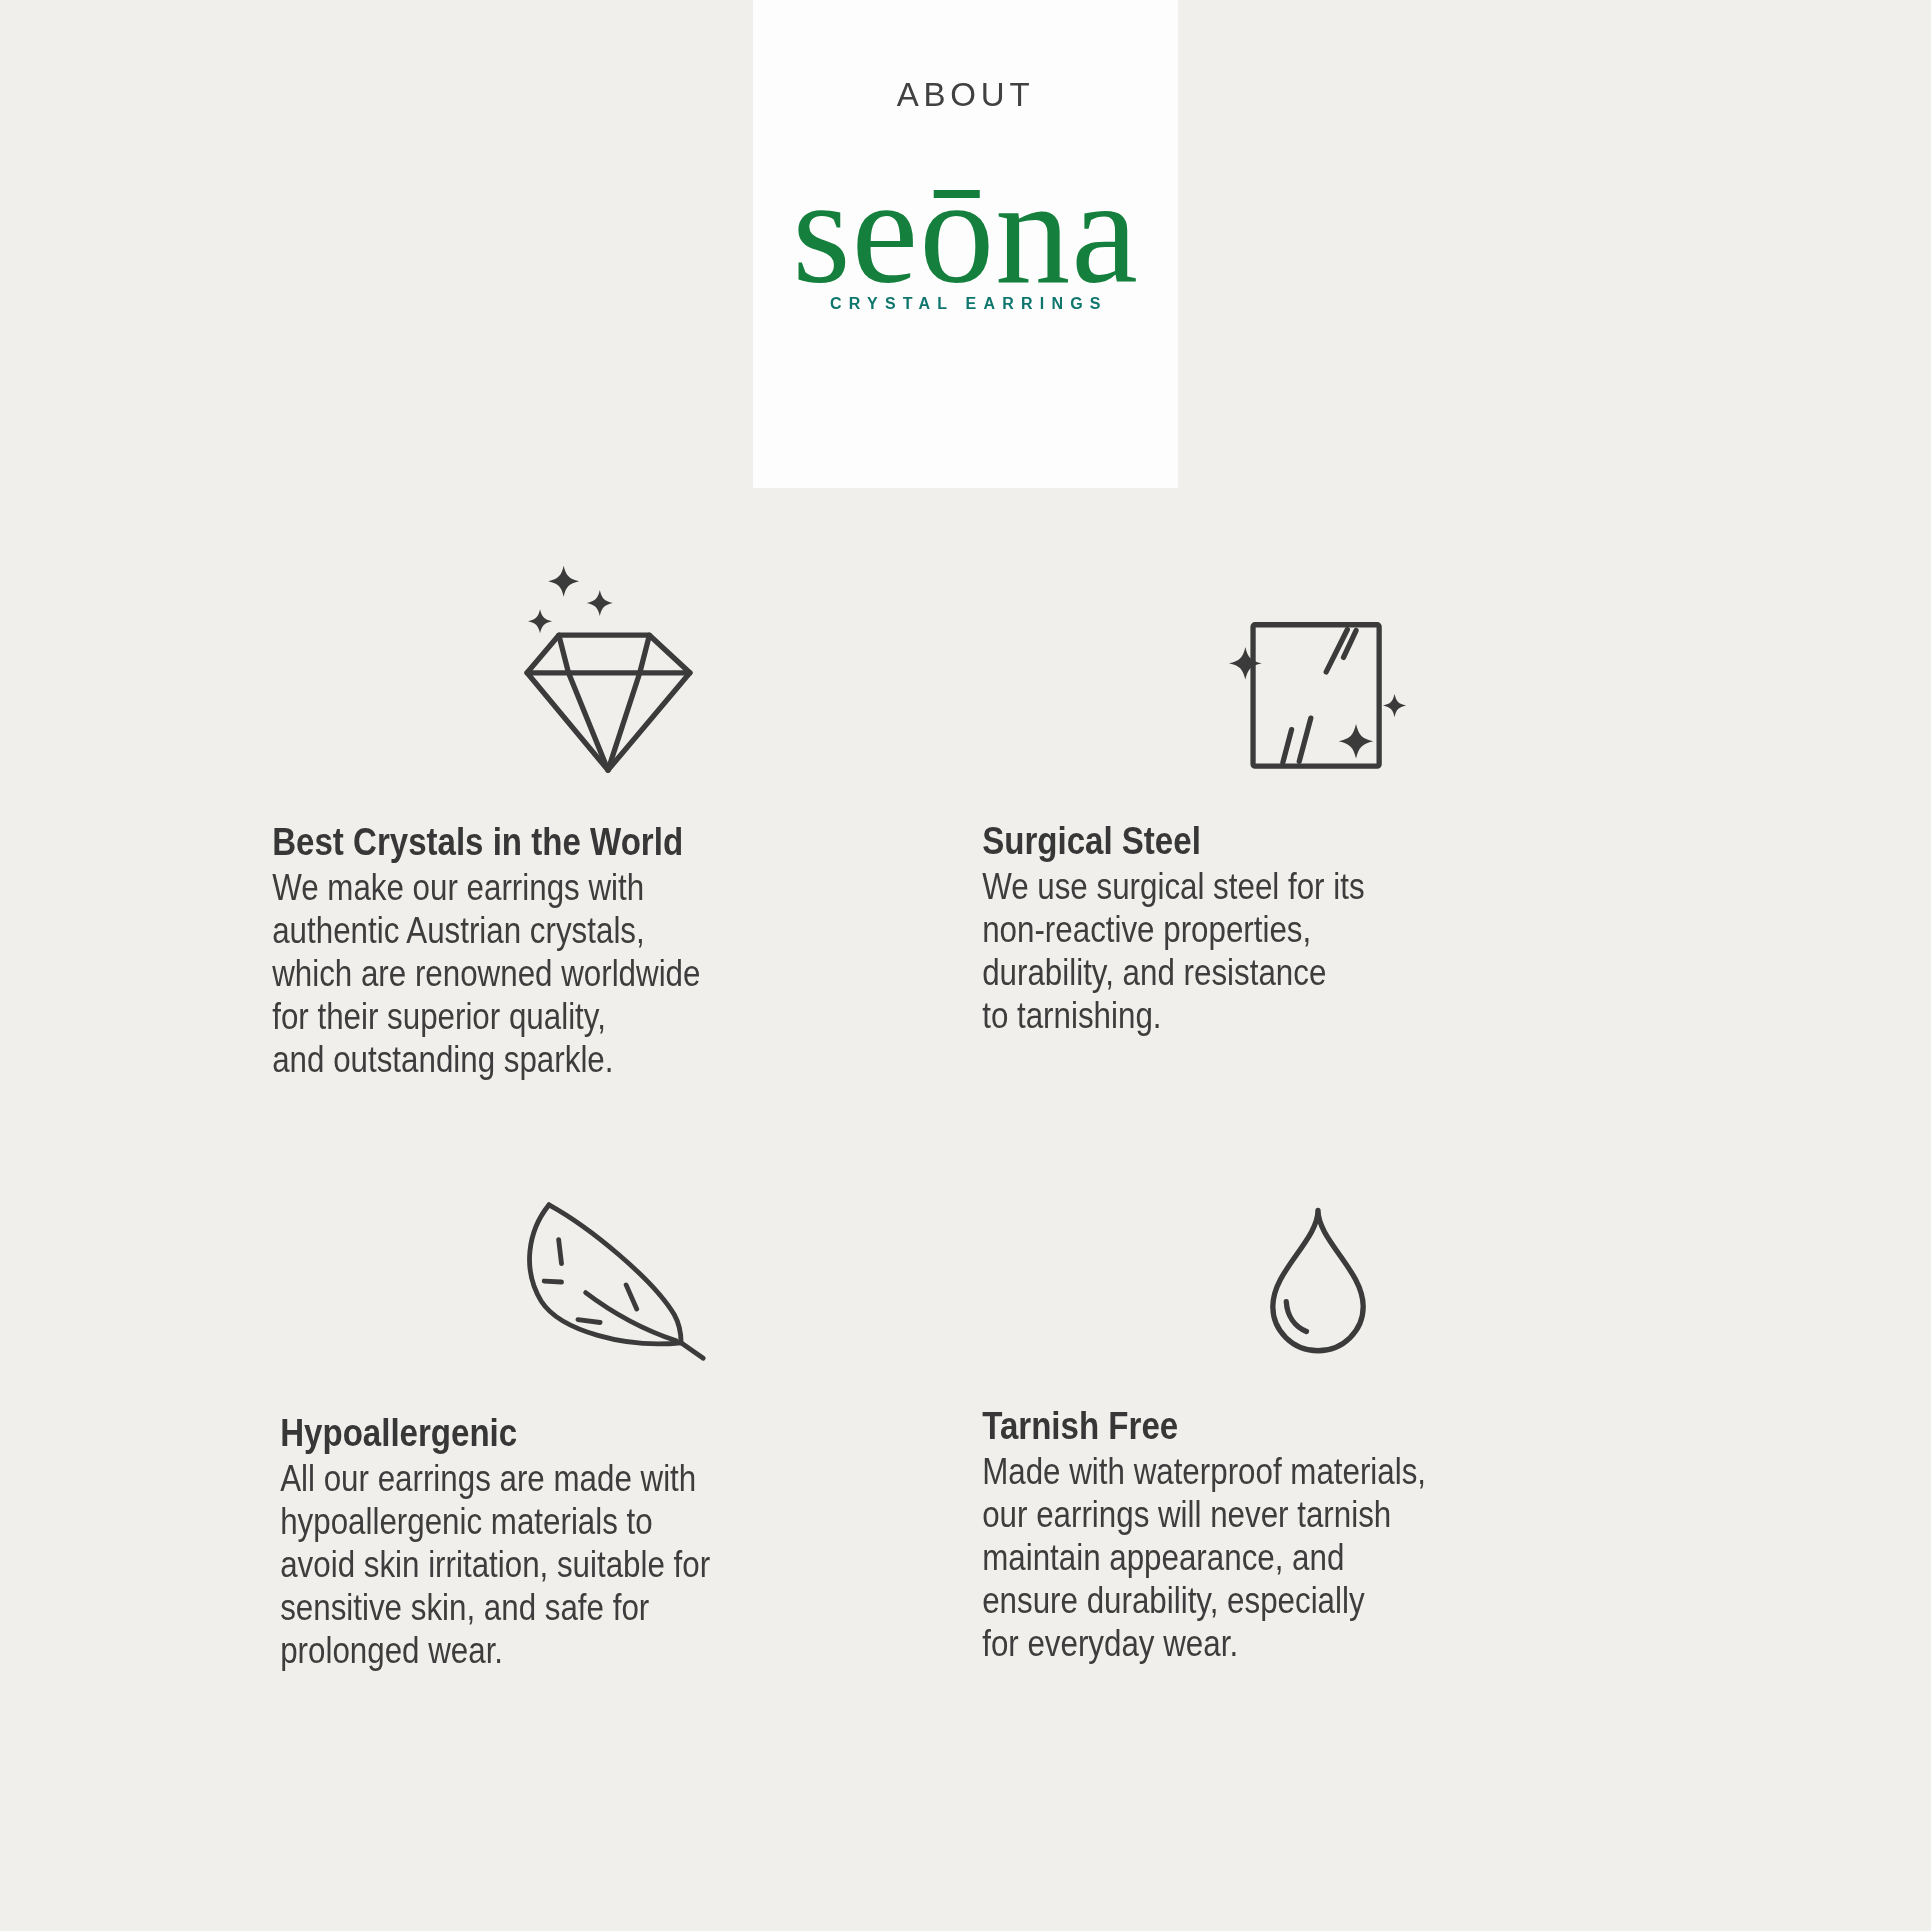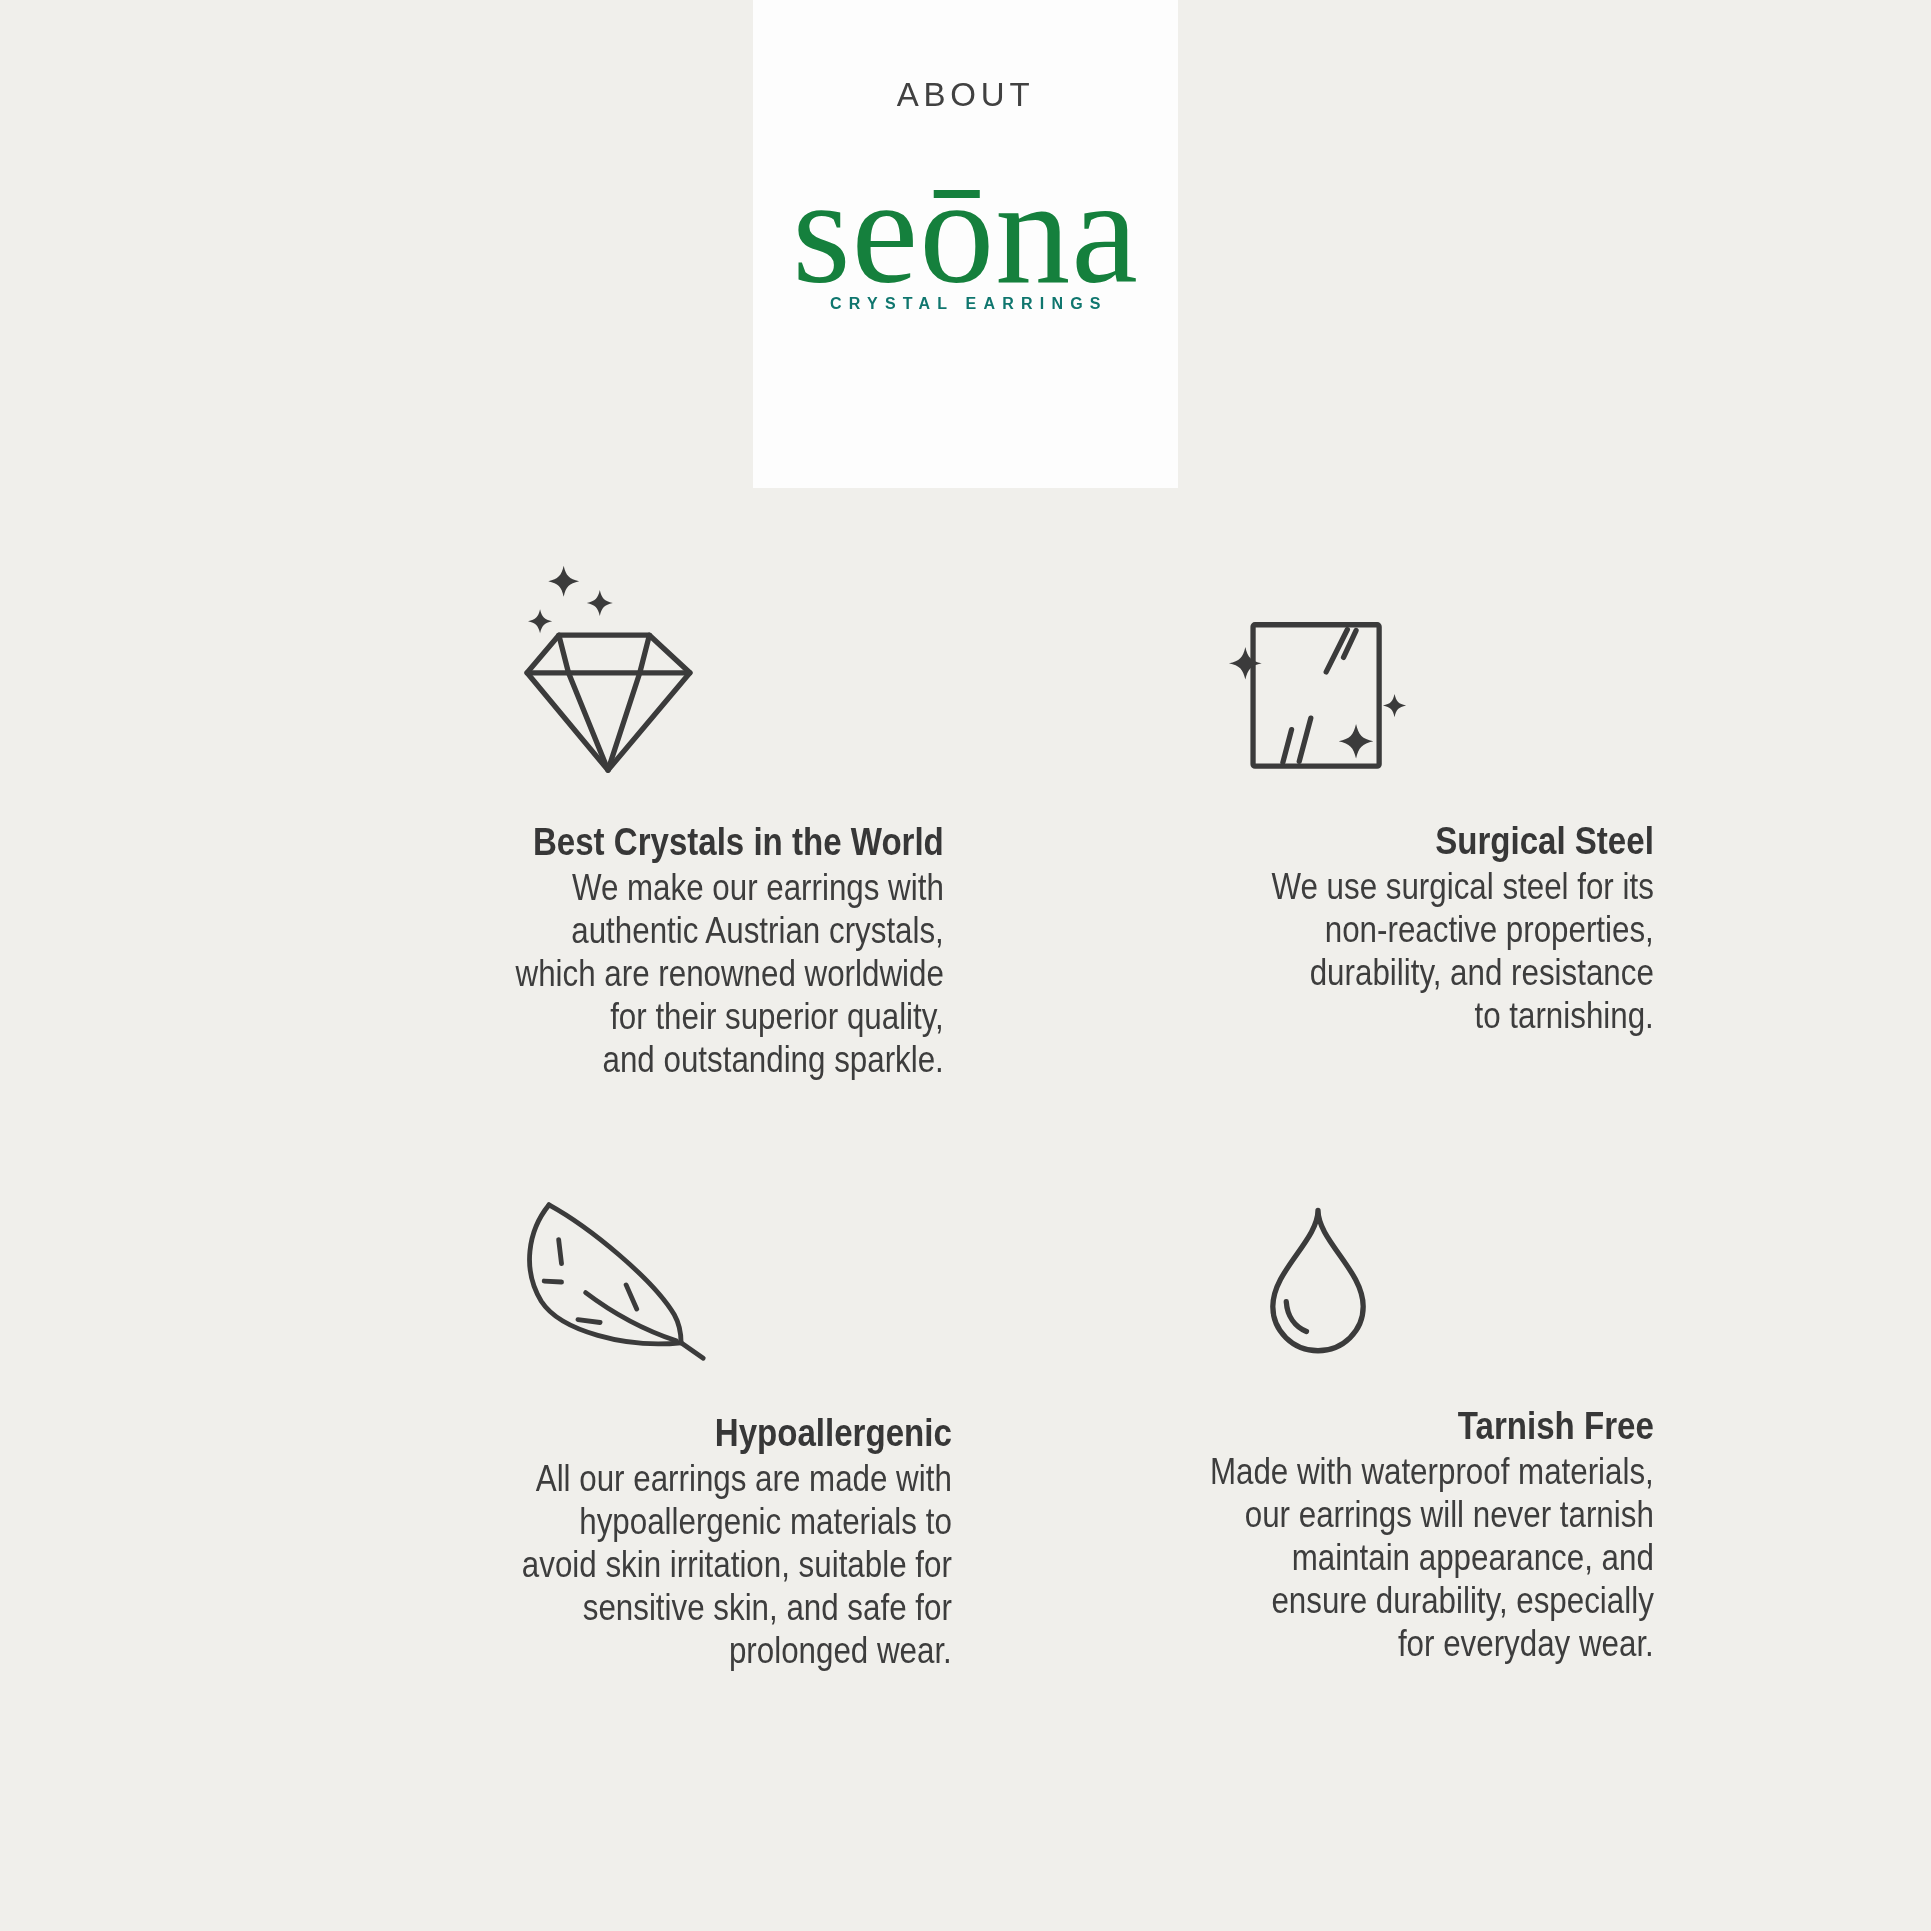--- a/index.html
+++ b/index.html
@@ -33,21 +33,21 @@
   }
   .tagline{
     margin-top:-5.8px;
     font-size:16px;line-height:27px;
     letter-spacing:7.2px;
     padding-left:6.8px;
     color:#0f766e;
     font-weight:bold;
   }
   
-  .feature{position:absolute;width:772px;text-align:right;}
+  .feature{position:absolute;width:772px;text-align:left;}
   .pos-tl{left:222px;top:541px;}
   .pos-tr{left:932px;top:540px;}
   .pos-bl{left:230px;top:1188px;}
   .pos-br{left:932px;top:1181px;}
   .icon-row{display:flex;justify-content:center;align-items:flex-end;}
   .row1 .icon-row{height:232px;}
   .row2 .icon-row{height:176px;}
   .feature h3{
     margin:48px 0 0;
     font-size:38px;line-height:43px;font-weight:700;

